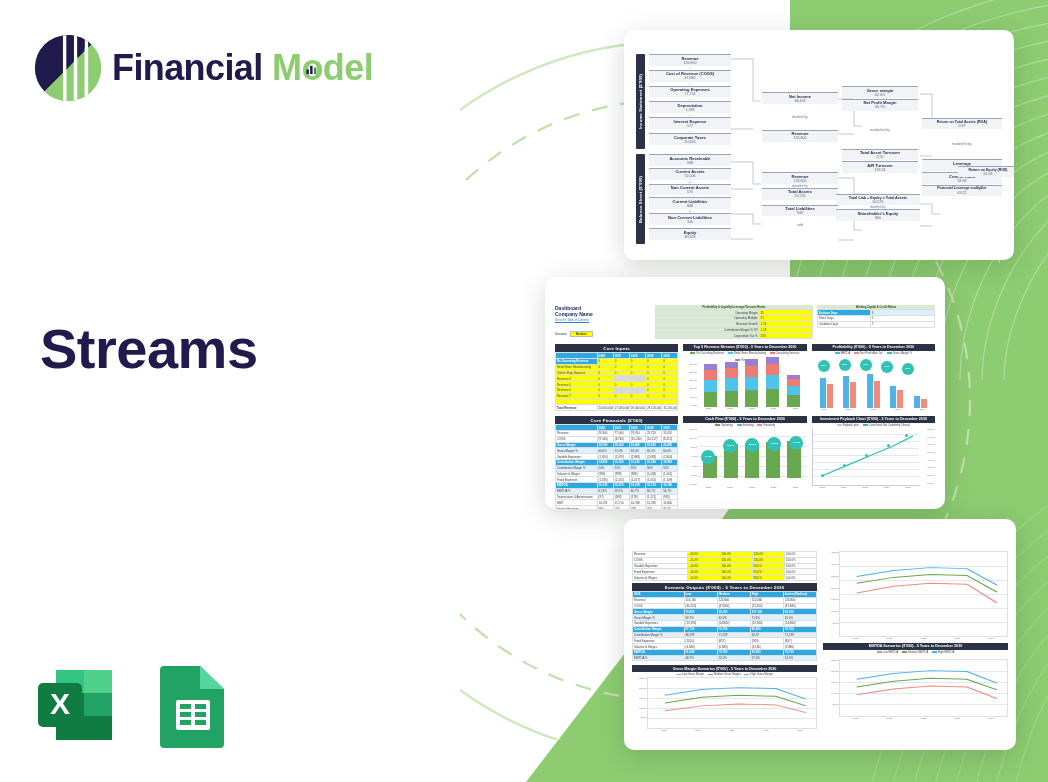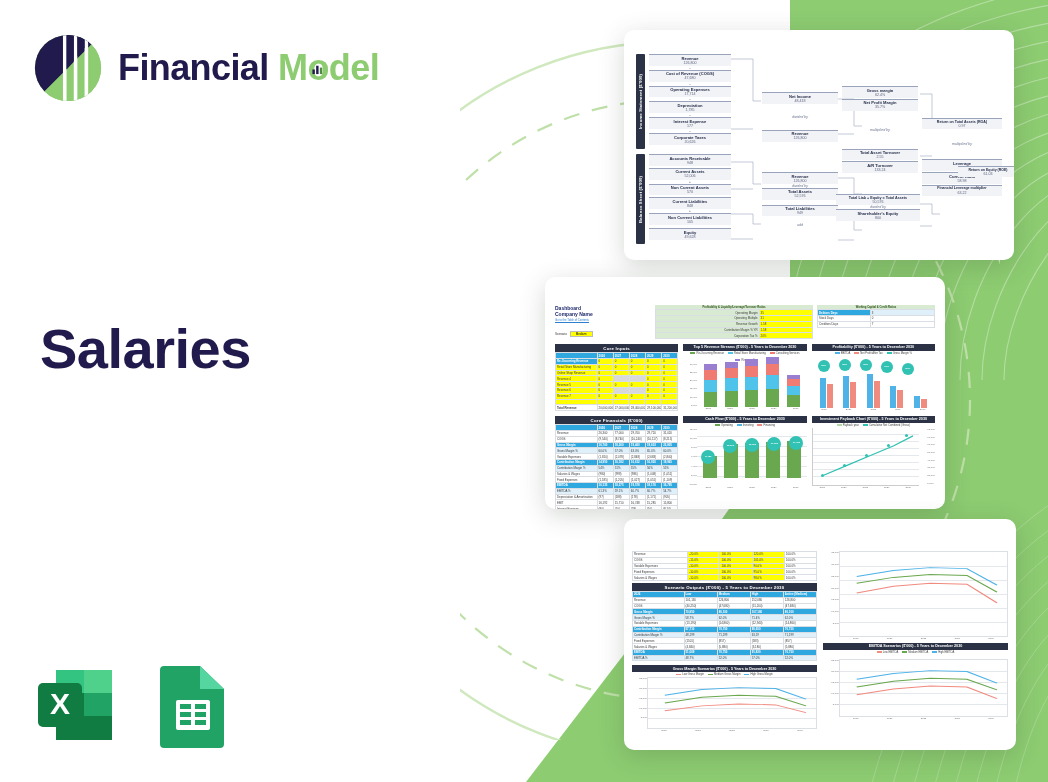--- a/index.html
+++ b/index.html
@@ -27,21 +27,21 @@
   .white-wash{
     position:absolute; top:0; left:0; width:330px; height:782px;
     background:#ffffff;
     clip-path: polygon(0% 0%, 100% 0%, 100% 54%, 60% 78%, 20% 100%, 0% 100%);
   }
 
   
   .arc-wrap{ position:absolute; left:-120px; top:40px; width:660px; height:700px; }
 
   
-  .logo-row{ position:absolute; left:32px; top:32px; display:flex; align-items:center; gap:14px; }
+  .logo-row{ position:absolute; left:32px; top:32px; display:flex; align-items:center; gap:8px; }
   .logo-mark{ width:72px; height:72px; flex:none; }
   .logo-text{ font-size:36px; font-weight:700; letter-spacing:-0.6px; color:#201a4d; white-space:nowrap; }
   .logo-text .green{ color:#8dcc71; }
   .logo-text .mark-o{ position:relative; display:inline-block; }
   .logo-text .mark-o svg{ position:absolute; left:50%; top:50%; transform:translate(-50%,-46%); }
 
   .headline{
     position:absolute; left:40px; top:312px;
     font-size:56px; line-height:1.32; font-weight:700;
     color:#201a4d; letter-spacing:-0.5px;
@@ -173,21 +173,21 @@
     <span>Financial</span>
     <span class="green">M<span class="mark-o">o<svg width="13" height="13" viewBox="0 0 14 14">
             <rect x="1" y="8" width="2.6" height="5" fill="#201a4d"></rect>
             <rect x="5" y="4" width="2.6" height="9" fill="#201a4d"></rect>
             <rect x="9" y="6" width="2.6" height="7" fill="#4f8a45"></rect>
           </svg></span>del</span>
   </div>
 </div>
 
 <div class="headline">
-  <div>Salaries</div>
+  <div>Streams</div>
 </div>
 
 <div class="app-icons">
   <svg width="86" height="86" viewBox="0 0 86 86">
     <rect x="22" y="8" width="56" height="70" rx="5" fill="#21a366"></rect>
     <rect x="22" y="8" width="28" height="23" fill="#33c481"></rect>
     <rect x="50" y="8" width="28" height="23" fill="#4fd18b"></rect>
     <rect x="22" y="31" width="28" height="23" fill="#107c41"></rect>
     <rect x="50" y="31" width="28" height="23" fill="#21a366"></rect>
     <rect x="22" y="54" width="56" height="24" fill="#107c41"></rect>

